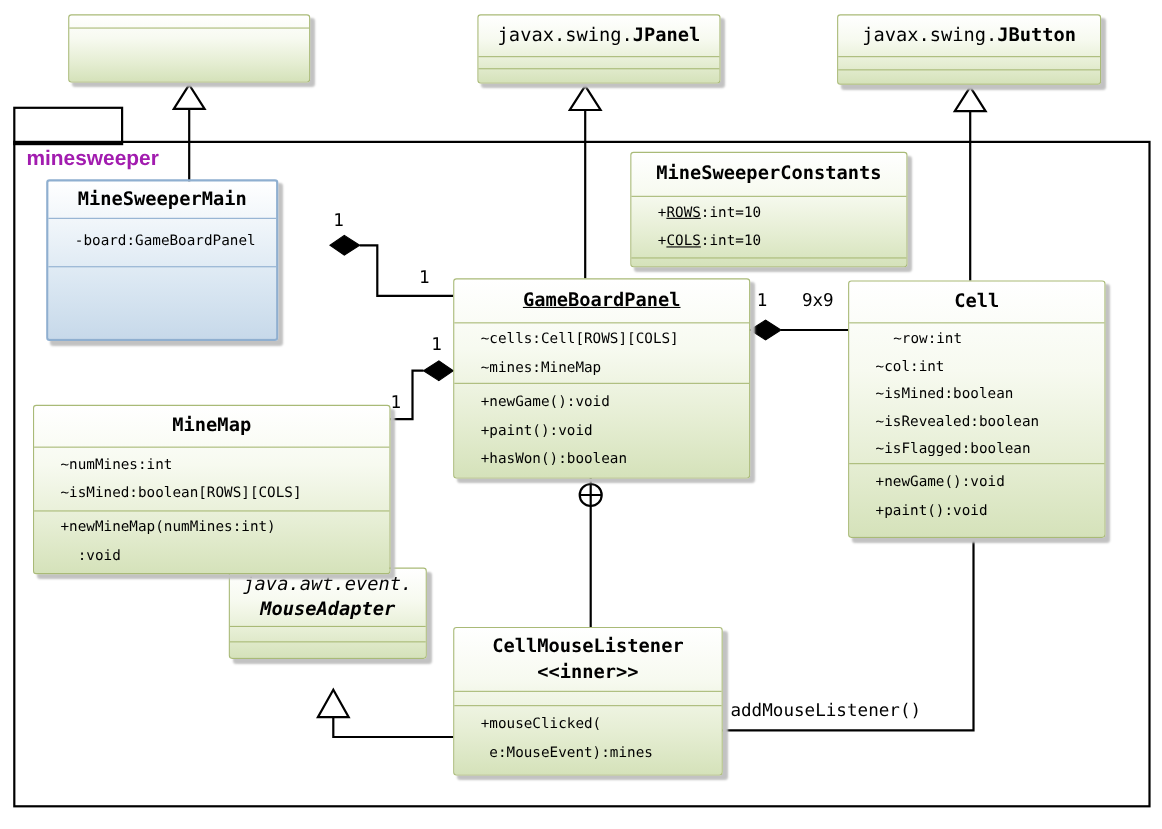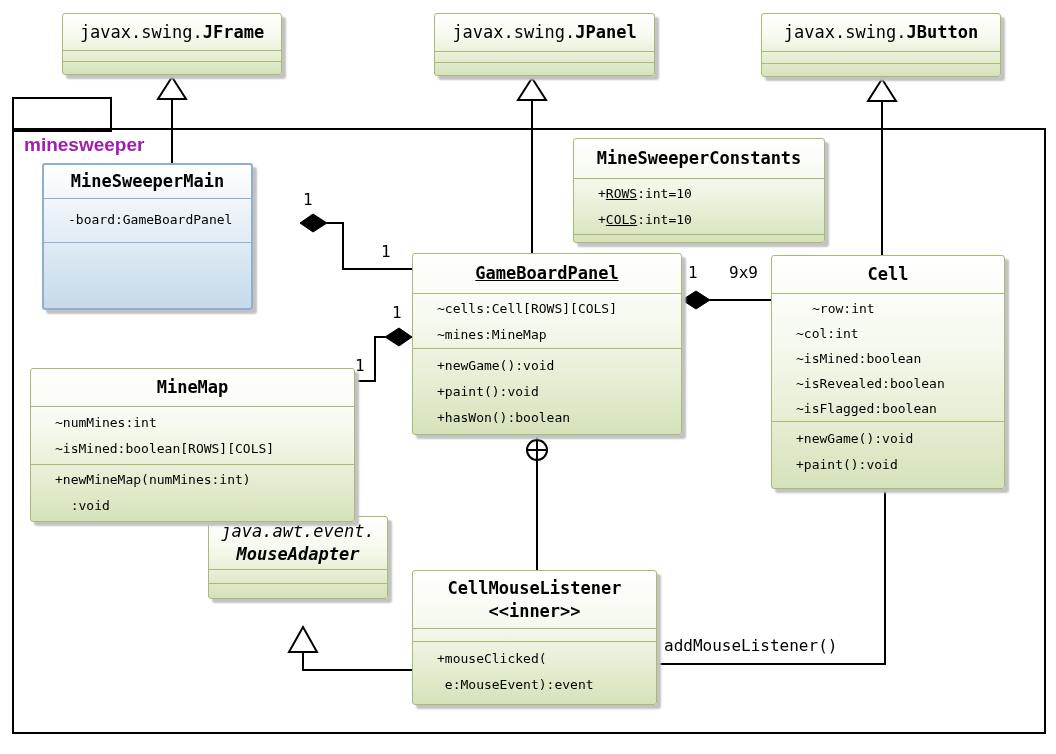--- a/index.html
+++ b/index.html
@@ -84,23 +84,20 @@
       <path class="line" d="M537,435 V570"></path>
       <circle class="cplus" cx="537" cy="450" r="10"></circle>
       <path class="line" d="M527,450 H547 M537,440 V460"></path>
     </g>
     <g>
       <path class="line" d="M657,664 H885 V489"></path>
     </g>
   </svg>
 
   <div class="box" style="left:62px;top:13px;width:220px;height:62px;">
-    <div class="sect ttl" style="height:36px;">
-        <span><span class="pfx">javax.swing.</span><span>JFrame</span></span>
-    </div>
     <div class="sect" style="height:11px;"></div>
     <div class="sect" style="height:12px;"></div>
   </div>
 
   <div class="box" style="left:417px;top:13px;width:221px;height:63px;margin-left:17px;">
     <div class="sect ttl" style="height:37px;">
         <span><span class="pfx">javax.swing.</span><span>JPanel</span></span>
     </div>
     <div class="sect" style="height:11px;"></div>
     <div class="sect" style="height:12px;"></div>
@@ -181,21 +178,21 @@
   </div>
 
   <div class="box" style="left:412px;top:570px;width:245px;height:135px;">
     <div class="sect ttl" style="height:57px;">
       <span>CellMouseListener</span>
       <span>&lt;&lt;inner&gt;&gt;</span>
     </div>
     <div class="sect" style="height:13px;"></div>
     <div class="sect" style="height:61px;">
       <div class="bodytxt" style="padding-top:4px;">+mouseClicked(</div>
-      <div class="bodytxt" style="padding-top:0;"> e:MouseEvent):event</div>
+      <div class="bodytxt" style="padding-top:0;"> e:MouseEvent):mines</div>
     </div>
   </div>
 
   <div class="lbl" style="left:303px;top:190px;">1</div>
   <div class="lbl" style="left:381px;top:242px;">1</div>
   <div class="lbl" style="left:392px;top:303px;">1</div>
   <div class="lbl" style="left:355px;top:356px;">1</div>
   <div class="lbl" style="left:688px;top:263px;">1</div>
   <div class="lbl" style="left:729px;top:263px;">9x9</div>
   <div class="lbl big" style="left:664px;top:636px;">addMouseListener()</div>

